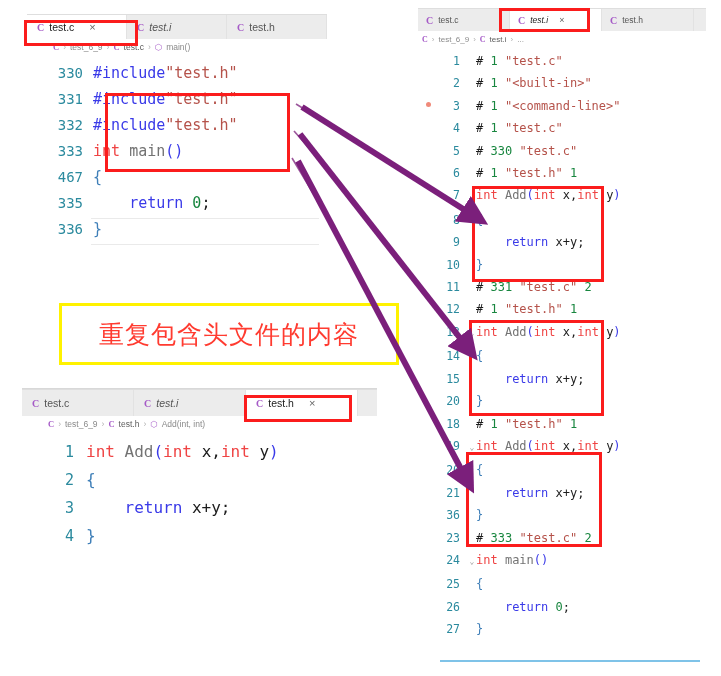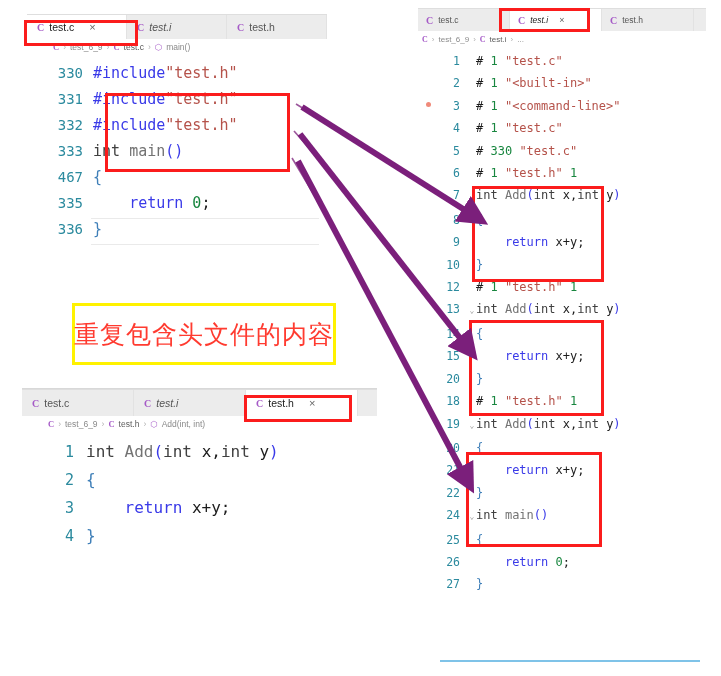--- a/index.html
+++ b/index.html
@@ -98,21 +98,21 @@
     text-align: right;
     color: #2b8a9e;
     flex: 0 0 auto;
     font-variant-numeric: tabular-nums;
   }
   .ctext { flex: 1 1 auto; color: #1c1c1c; }
 
   
   .k-pre  { color: #3a3ae8; }           
   .k-str  { color: #b5524a; }           
-  .k-type { color: #404040; }           
+  .k-type { color: #ef4444; }           
   .k-fn   { color: #737373; }           
   .k-paren{ color: #3a3ae8; }
   .k-kw   { color: #3a3ae8; }           
   .k-num  { color: #18863f; }           
   .k-brace{ color: #3f7fb8; }
   .k-hash { color: #1c1c1c; }
   .k-pp   { color: #18863f; }           
   .k-plain{ color: #1c1c1c; }
 
   
@@ -298,50 +298,52 @@
       <div class="cline"><span class="gutter">1</span><span class="fold"></span><span class="ctext"><span class="k-hash"># </span><span class="k-pp">1</span><span class="k-plain"> </span><span class="k-str">"test.c"</span></span></div>
       <div class="cline"><span class="gutter">2</span><span class="fold"></span><span class="ctext"><span class="k-hash"># </span><span class="k-pp">1</span><span class="k-plain"> </span><span class="k-str">"&lt;built-in&gt;"</span></span></div>
       <div class="cline"><span class="gutter">3</span><span class="fold"></span><span class="ctext"><span class="k-hash"># </span><span class="k-pp">1</span><span class="k-plain"> </span><span class="k-str">"&lt;command-line&gt;"</span></span></div>
       <div class="cline"><span class="gutter">4</span><span class="fold"></span><span class="ctext"><span class="k-hash"># </span><span class="k-pp">1</span><span class="k-plain"> </span><span class="k-str">"test.c"</span></span></div>
       <div class="cline"><span class="gutter">5</span><span class="fold"></span><span class="ctext"><span class="k-hash"># </span><span class="k-pp">330</span><span class="k-plain"> </span><span class="k-str">"test.c"</span></span></div>
       <div class="cline"><span class="gutter">6</span><span class="fold"></span><span class="ctext"><span class="k-hash"># </span><span class="k-pp">1</span><span class="k-plain"> </span><span class="k-str">"test.h"</span><span class="k-plain"> </span><span class="k-pp">1</span></span></div>
       <div class="cline"><span class="gutter">7</span><span class="fold">⌄</span><span class="ctext"><span class="k-type">int</span><span class="k-plain"> </span><span class="k-fn">Add</span><span class="k-paren">(</span><span class="k-type">int</span><span class="k-plain"> x,</span><span class="k-type">int</span><span class="k-plain"> y</span><span class="k-paren">)</span></span></div>
       <div class="cline"><span class="gutter">8</span><span class="fold"></span><span class="ctext"><span class="k-brace">{</span></span></div>
       <div class="cline"><span class="gutter">9</span><span class="fold"></span><span class="ctext"><span class="k-plain">    </span><span class="k-kw">return</span><span class="k-plain"> x+y;</span></span></div>
       <div class="cline"><span class="gutter">10</span><span class="fold"></span><span class="ctext"><span class="k-brace">}</span></span></div>
+      <div class="cline"><span class="gutter">11</span><span class="fold"></span><span class="ctext"><span class="k-hash"># </span><span class="k-pp">331</span><span class="k-plain"> </span><span class="k-str">"test.c"</span><span class="k-plain"> </span><span class="k-pp">2</span></span></div>
       <div class="cline"><span class="gutter">12</span><span class="fold"></span><span class="ctext"><span class="k-hash"># </span><span class="k-pp">1</span><span class="k-plain"> </span><span class="k-str">"test.h"</span><span class="k-plain"> </span><span class="k-pp">1</span></span></div>
       <div class="cline"><span class="gutter">13</span><span class="fold">⌄</span><span class="ctext"><span class="k-type">int</span><span class="k-plain"> </span><span class="k-fn">Add</span><span class="k-paren">(</span><span class="k-type">int</span><span class="k-plain"> x,</span><span class="k-type">int</span><span class="k-plain"> y</span><span class="k-paren">)</span></span></div>
       <div class="cline"><span class="gutter">14</span><span class="fold"></span><span class="ctext"><span class="k-brace">{</span></span></div>
       <div class="cline"><span class="gutter">15</span><span class="fold"></span><span class="ctext"><span class="k-plain">    </span><span class="k-kw">return</span><span class="k-plain"> x+y;</span></span></div>
       <div class="cline"><span class="gutter">20</span><span class="fold"></span><span class="ctext"><span class="k-brace">}</span></span></div>
       <div class="cline"><span class="gutter">18</span><span class="fold"></span><span class="ctext"><span class="k-hash"># </span><span class="k-pp">1</span><span class="k-plain"> </span><span class="k-str">"test.h"</span><span class="k-plain"> </span><span class="k-pp">1</span></span></div>
       <div class="cline"><span class="gutter">19</span><span class="fold">⌄</span><span class="ctext"><span class="k-type">int</span><span class="k-plain"> </span><span class="k-fn">Add</span><span class="k-paren">(</span><span class="k-type">int</span><span class="k-plain"> x,</span><span class="k-type">int</span><span class="k-plain"> y</span><span class="k-paren">)</span></span></div>
       <div class="cline"><span class="gutter">20</span><span class="fold"></span><span class="ctext"><span class="k-brace">{</span></span></div>
       <div class="cline"><span class="gutter">21</span><span class="fold"></span><span class="ctext"><span class="k-plain">    </span><span class="k-kw">return</span><span class="k-plain"> x+y;</span></span></div>
-      <div class="cline"><span class="gutter">22</span><span class="fold"></span><span class="ctext"><span class="k-brace">}</span></span></div>
+      <div class="cline"><span class="gutter">36</span><span class="fold"></span><span class="ctext"><span class="k-brace">}</span></span></div>
+      <div class="cline"><span class="gutter">23</span><span class="fold"></span><span class="ctext"><span class="k-hash"># </span><span class="k-pp">333</span><span class="k-plain"> </span><span class="k-str">"test.c"</span><span class="k-plain"> </span><span class="k-pp">2</span></span></div>
       <div class="cline"><span class="gutter">24</span><span class="fold">⌄</span><span class="ctext"><span class="k-type">int</span><span class="k-plain"> </span><span class="k-fn">main</span><span class="k-paren">()</span></span></div>
       <div class="cline"><span class="gutter">25</span><span class="fold"></span><span class="ctext"><span class="k-brace">{</span></span></div>
       <div class="cline"><span class="gutter">26</span><span class="fold"></span><span class="ctext"><span class="k-plain">    </span><span class="k-kw">return</span><span class="k-plain"> </span><span class="k-num">0</span><span class="k-plain">;</span></span></div>
       <div class="cline"><span class="gutter">27</span><span class="fold"></span><span class="ctext"><span class="k-brace">}</span></span></div>
     </div>
   <div class="bottomrule"></div>
 <div class="bpdot" style="top: 93.8px;"></div>
   </div>
 
 <div id="overlay-boxes">
     <div class="redbox" style="left: 24px; top: 20px; width: 114px; height: 26px; border-color: rgb(251, 28, 28);"></div>
     <div class="redbox" style="left: 105px; top: 93px; width: 185px; height: 79px; border-color: rgb(251, 28, 28);"></div>
     <div class="redbox" style="left: 244px; top: 395px; width: 108px; height: 27px; border-color: rgb(251, 28, 28);"></div>
     <div class="redbox" style="left: 499px; top: 8px; width: 91px; height: 24px; border-color: rgb(251, 28, 28);"></div>
     <div class="redbox" style="left: 472px; top: 186px; width: 132px; height: 96px; border-color: rgb(251, 28, 28);"></div>
     <div class="redbox" style="left: 469px; top: 320px; width: 135px; height: 96px; border-color: rgb(251, 28, 28);"></div>
     <div class="redbox" style="left: 466px; top: 452px; width: 136px; height: 95px; border-color: rgb(251, 28, 28);"></div>
   </div>
 
-<div class="yellowbox" id="note-box" style="left:72px; top:303px; width:264px; height:62px;justify-content:center;">
+<div class="yellowbox" id="note-box" style="left:59px; top:303px; width:340px; height:62px;justify-content:center;">
   <span>重复包含头文件的内容</span>
 </div>
 
 <svg id="arrow-layer" viewBox="0 0 721 676" xmlns="http://www.w3.org/2000/svg">
     <defs>
       <marker id="ah" markerWidth="5" markerHeight="5" refX="3.2" refY="2.5" orient="auto" markerUnits="strokeWidth">
         <path d="M0,0 L5,2.5 L0,5 z" fill="#7b1f7b"></path>
       </marker>
     </defs>
     <line x1="302" y1="107" x2="479" y2="219" stroke="#7b1f7b" stroke-width="6" stroke-linecap="butt" marker-end="url(#ah)"></line>

